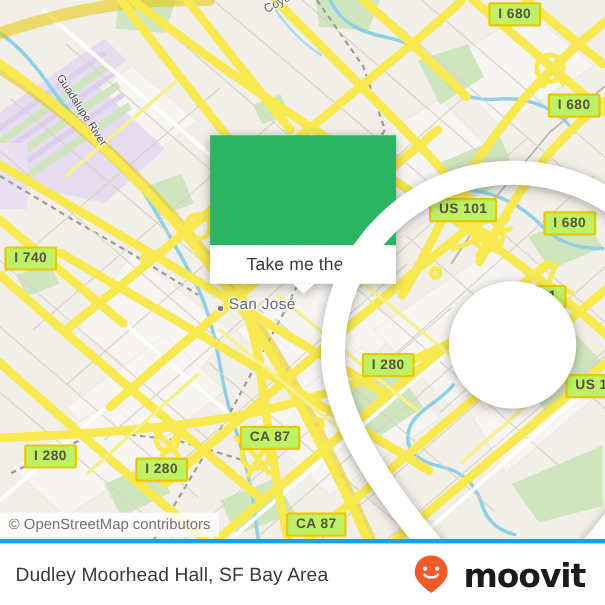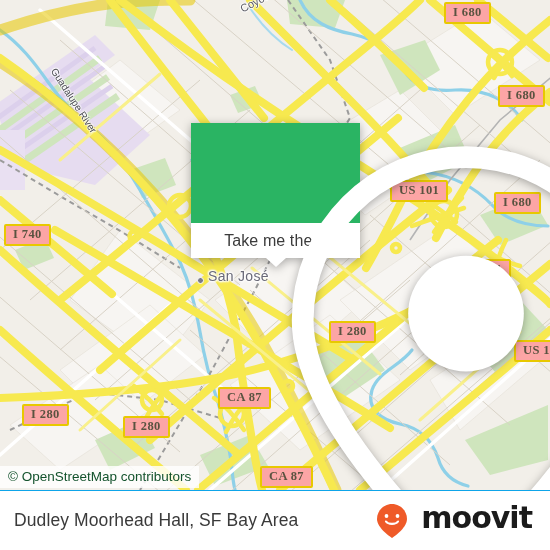--- a/index.html
+++ b/index.html
@@ -11,24 +11,24 @@
   
   #map {
     position:absolute; left:0; top:0; width:550px; height:490px;
     overflow:hidden; background:#f2efe9;
   }
   #map svg { position:absolute; left:0; top:0; width:550px; height:490px; display:block; }
 
   
   .shield {
     position:absolute;
-    background:#fca5a5;
+    background:#bef264;
     border:2px solid #e8c800;
     color:#5a5340;
-    font-family:Liberation Serif, serif;
+    font-family:Liberation Sans, sans-serif;
     font-weight:bold;
     font-size:12.5px;
     letter-spacing:0.4px;
     padding:1px 7px 2px 7px;
     border-radius:2px;
     white-space:nowrap;
     line-height:15px;
   }
 
   
@@ -83,39 +83,39 @@
     width:0; height:0;
     border-left:10px solid transparent;
     border-right:10px solid transparent;
     border-top:9px solid #fff;
   }
 
   
   #attribution {
     position:absolute; left:0; top:466px;
     background:rgba(255,255,255,0.82);
-    color:#14532d;
+    color:#737373;
     font-family:"Liberation Sans", sans-serif;
     font-size:13.5px;
     padding:3px 8px 4px 8px;
     white-space:nowrap;
   }
 
   
   #footer {
     position:absolute; left:0; top:490px; width:550px; height:60px;
-    background:#fff; border-top:1px solid #0ea5e9;
+    background:#fff; border-top:4px solid #0ea5e9;
     display:flex; align-items:center; justify-content:space-between;
     padding:0 18px 0 14px;
   }
   #footer-title {
     color:#3a3a3a; font-size:17.5px; font-family:"Liberation Sans", sans-serif;
     letter-spacing:0.1px; white-space:nowrap;
   }
-  #brand { display:flex; align-items:flex-start; gap:12px; }
+  #brand { display:flex; align-items:flex-end; gap:12px; }
   #brand-word {
     font-family:"DejaVu Sans", sans-serif; font-weight:bold;
     font-size:30px; color:#1b1b1b; letter-spacing:-1.0px; line-height:30px;
   }
 </style>
 </head>
 <body>
 
 <div id="app">
 

